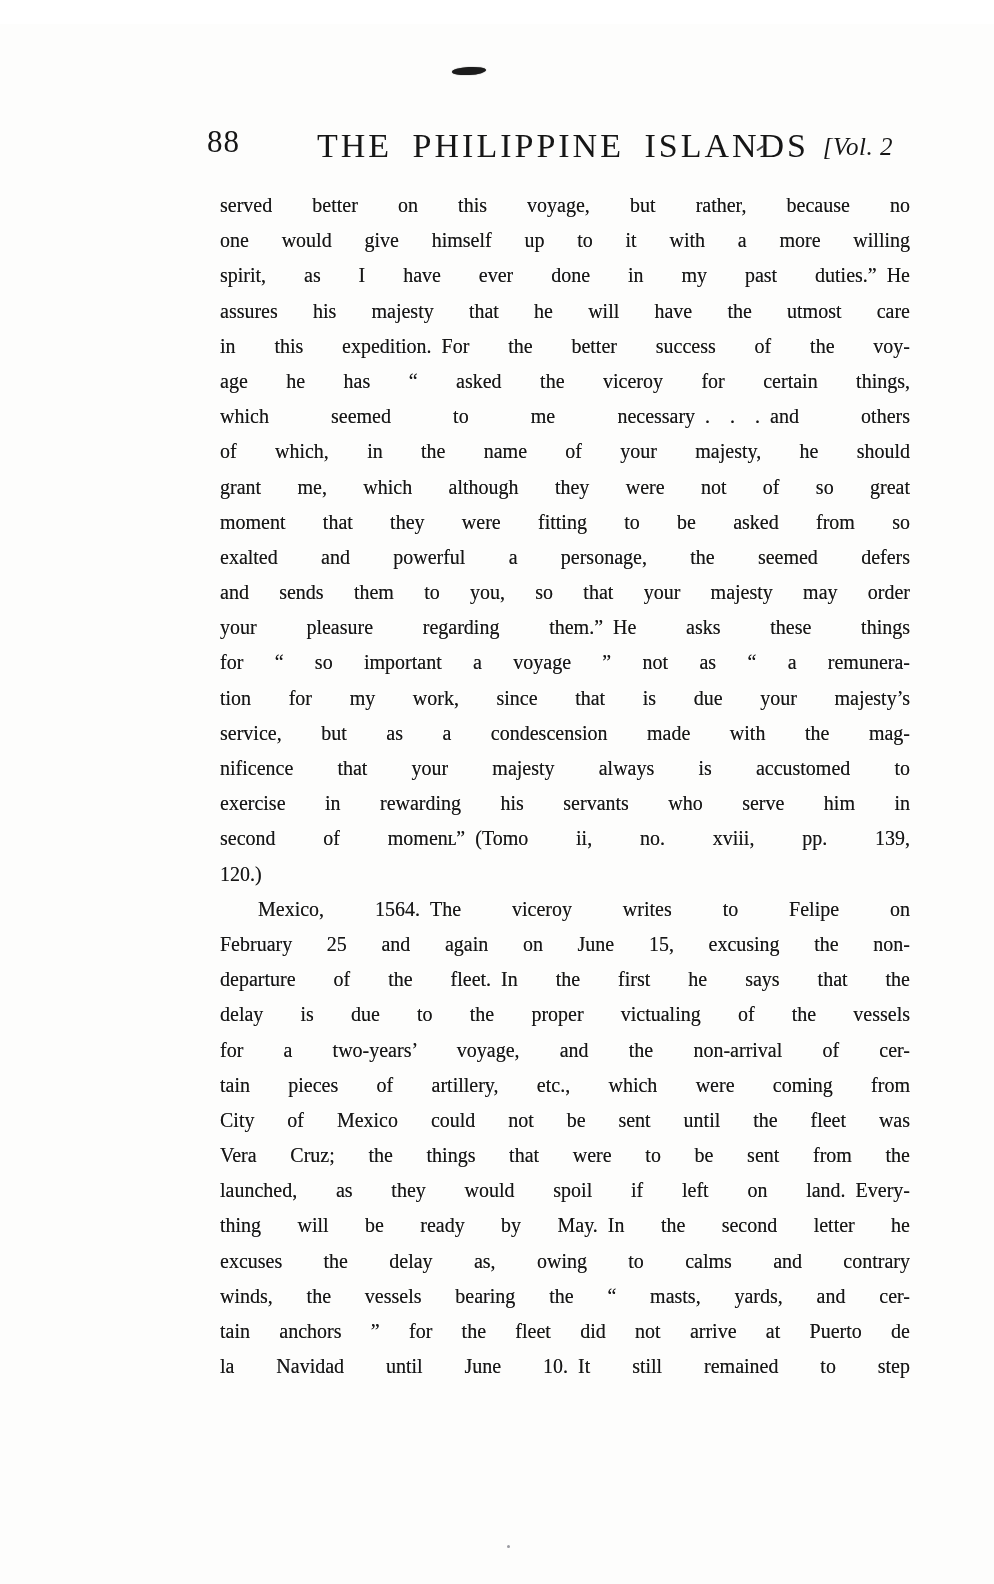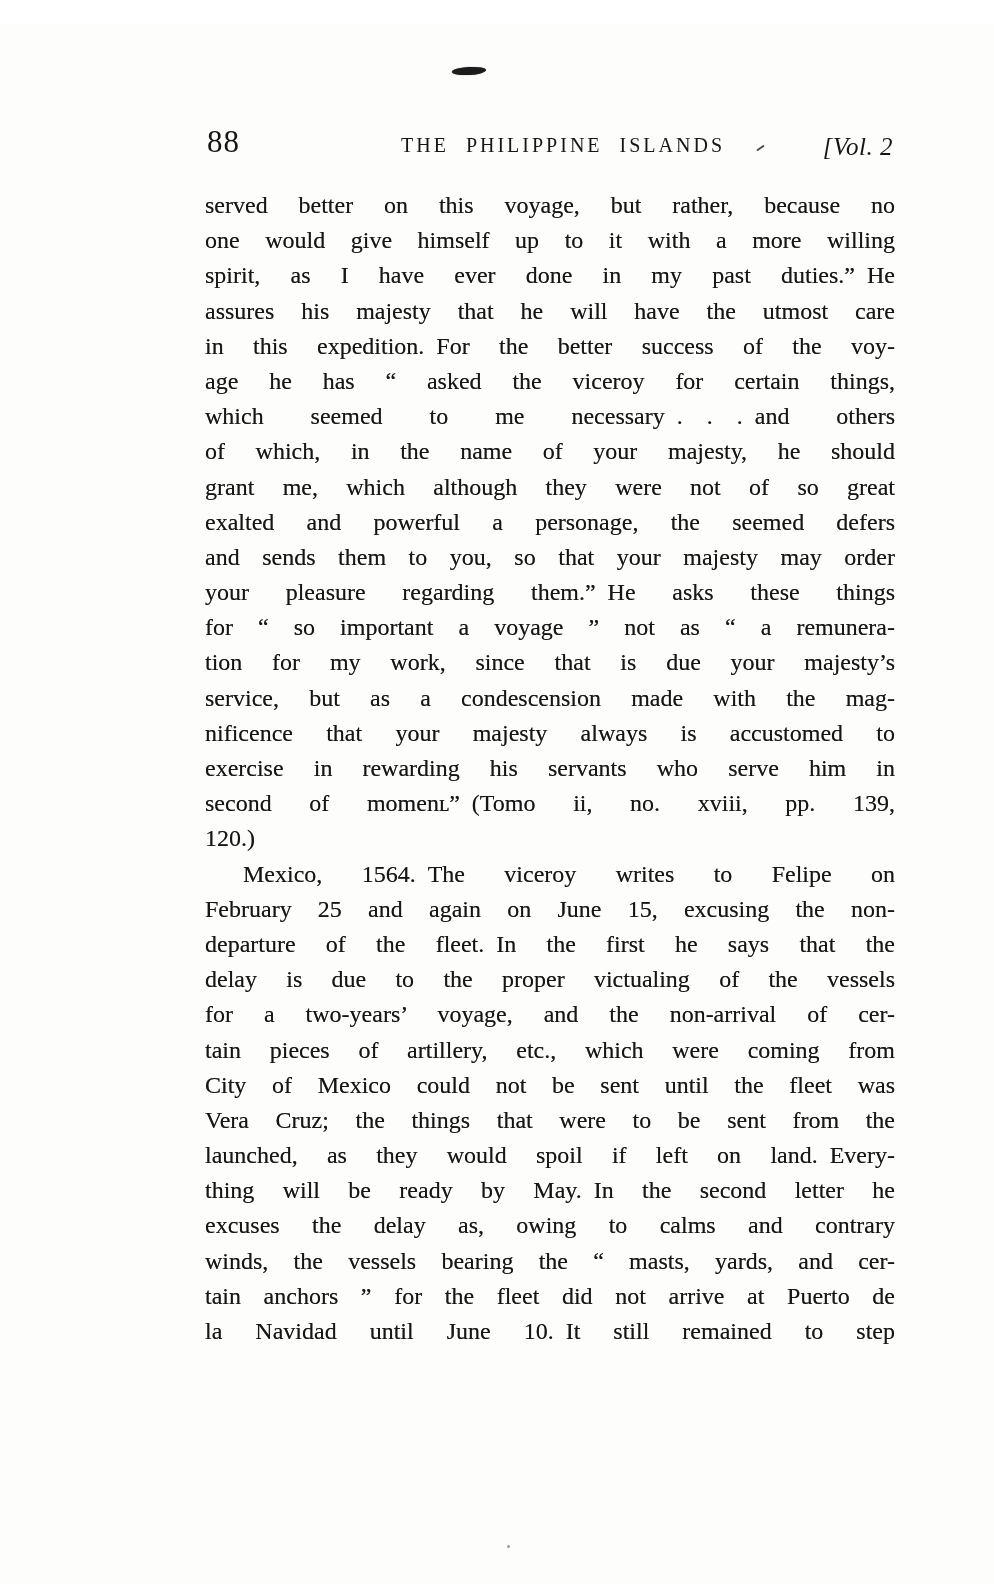--- a/index.html
+++ b/index.html
@@ -19,36 +19,36 @@
     left: 207px; top: 101px;
     font-size: 31px; line-height: 33px;
     letter-spacing: 1px;
   }
   .hdr-title {
     position: absolute;
     left: 205px; top: 108px; width: 690px;
     padding-left: 26px;
     box-sizing: border-box;
     text-align: center;
-    font-size: 20px; line-height: 27px;
+    font-size: 34px; line-height: 27px;
     letter-spacing: 3px;
     word-spacing: 9px;
   }
   .hdr-vol {
     position: absolute;
     right: 101px; top: 109px;
     font-size: 25px; line-height: 27px;
     letter-spacing: 0.5px;
     font-style: italic;
   }
   
   .body-text {
     position: absolute;
-    left: 205px; top: 164px; width: 690px;
-    font-size: 24px;
+    left: 220px; top: 164px; width: 690px;
+    font-size: 20px;
     line-height: 35.2px;
     text-shadow: 0 0 0.4px rgba(10,10,10,0.55);
   }
   .line {
     text-align: justify;
     text-align-last: justify;
     height: 35.2px;
     white-space: nowrap;
   }
   .line.no-stretch { text-align-last: left; }
@@ -104,20 +104,21 @@
   <div class="body-text">
       <div class="line">served better on this voyage, but rather, because no</div>
       <div class="line">one would give himself up to it with a more willing</div>
       <div class="line">spirit, as I have ever done in my past duties.” He</div>
       <div class="line">assures his majesty that he will have the utmost care</div>
       <div class="line">in this expedition. For the better success of the voy-</div>
       <div class="line">age he has “ asked the viceroy for certain things,</div>
       <div class="line">which seemed to me necessary .  .  . and others</div>
       <div class="line">of which, in the name of your majesty, he should</div>
       <div class="line">grant me, which although they were not of so great</div>
+      <div class="line">moment that they were fitting to be asked from so</div>
       <div class="line">exalted and powerful a personage, the seemed defers</div>
       <div class="line">and sends them to you, so that your majesty may order</div>
       <div class="line">your pleasure regarding them.” He asks these things</div>
       <div class="line">for “ so important a voyage ” not as “ a remunera-</div>
       <div class="line">tion for my work, since that is due your majesty’s</div>
       <div class="line">service, but as a condescension made with the mag-</div>
       <div class="line">nificence that your majesty always is accustomed to</div>
       <div class="line">exercise in rewarding his servants who serve him in</div>
       <div class="line">second of momenʟ” (Tomo ii, no. xviii, pp. 139,</div>
       <div class="line no-stretch">120.)</div>

